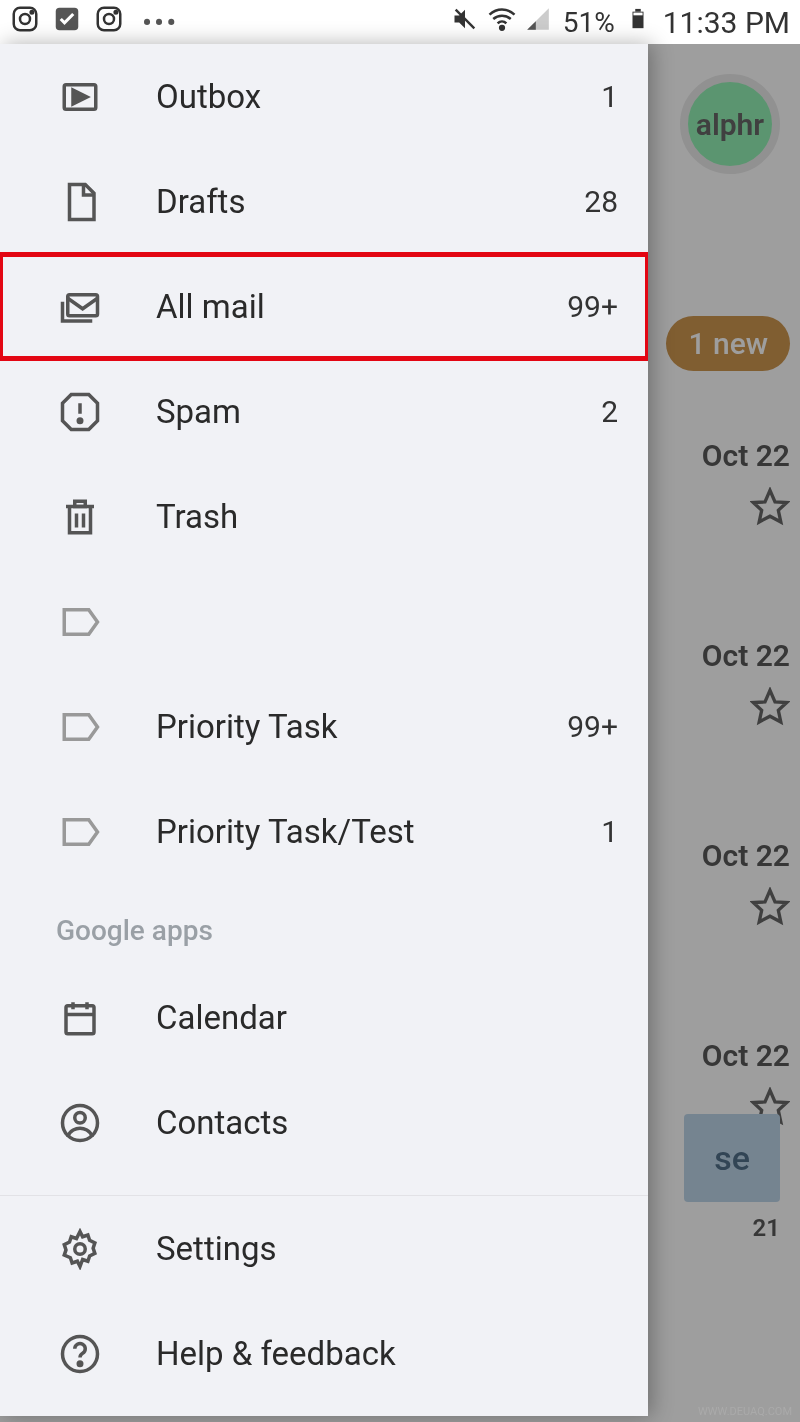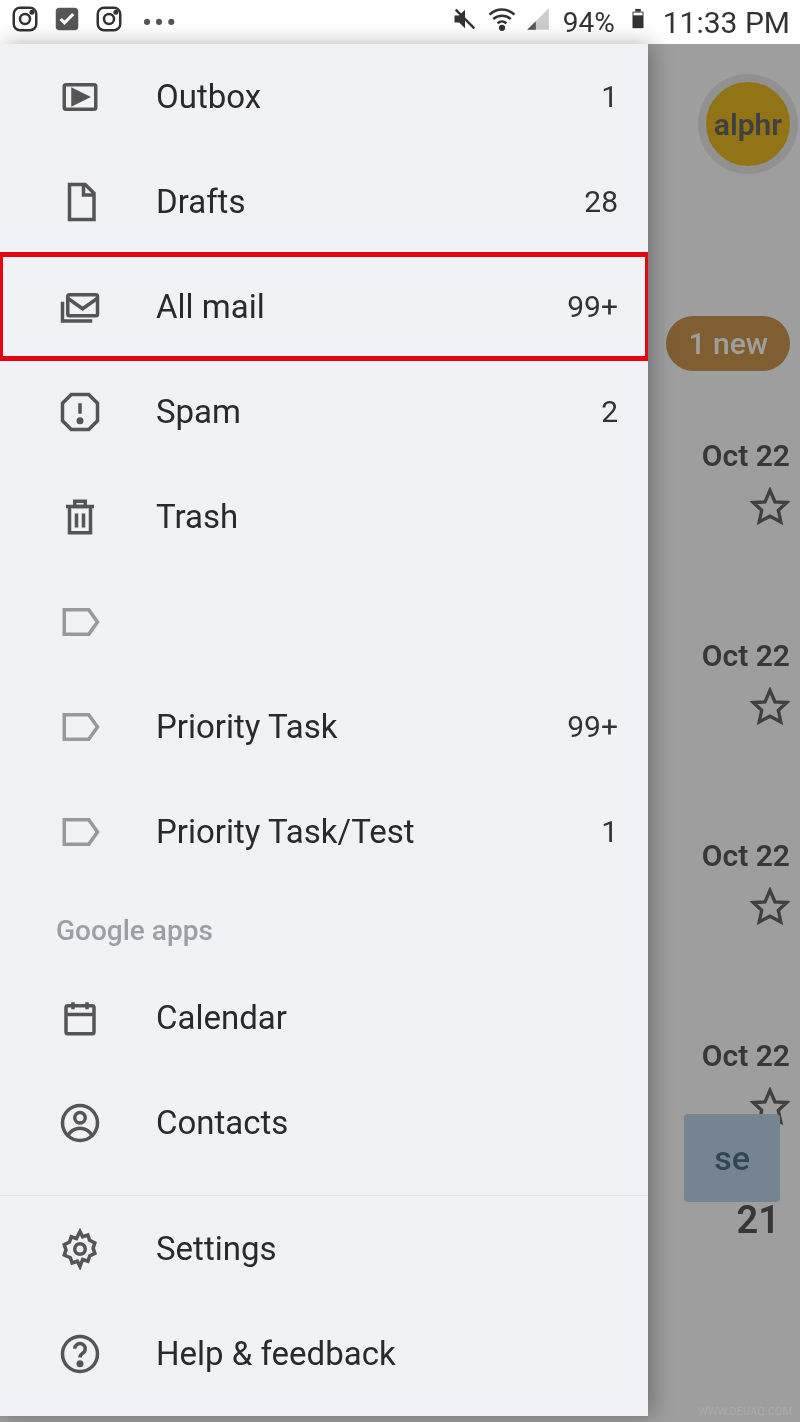--- a/index.html
+++ b/index.html
@@ -28,24 +28,24 @@
   .statusbar .battery-text { font-size: 28px; margin: 0 4px; }
   .statusbar .time { font-size: 30px; margin-left: 6px; }
 
   .backdrop {
     position: absolute;
     top: 44px; left: 0; right: 0; bottom: 0;
     background: #fff;
   }
   .backdrop .avatar-circle {
     position: absolute;
-    right: 2px; top: 30px;
+    right: 20px; top: 30px;
     width: 100px; height: 100px;
     border-radius: 50%;
-    background: #eab308;
+    background: #86efac;
     border: 8px solid #e8e8e8;
     display: flex; align-items: center; justify-content: center;
     font-size: 30px; font-weight: 600; color: #555;
   }
   .backdrop .new-badge {
     position: absolute;
     right: 10px; top: 272px;
     background: #c98a3a;
     color: #fff;
     font-size: 30px;
@@ -71,21 +71,21 @@
     background: #b5d0e6;
     border-radius: 4px;
     padding: 24px 30px;
     font-size: 34px;
     color: #3b5d7a;
     font-weight: 500;
   }
   .backdrop .last-date {
     position: absolute;
     right: 20px; bottom: 180px;
-    font-size: 38px; font-weight: 600;
+    font-size: 24px; font-weight: 600;
     color: #444;
   }
 
   .overlay {
     position: absolute;
     top: 44px; left: 0; right: 0; bottom: 0;
     background: rgba(40,40,40,0.45);
   }
 
   .drawer {
@@ -179,21 +179,21 @@
           <path d="M8.5 15.5c2-2 5-2 7 0"></path>
           <circle cx="12" cy="19" r="1.5" fill="#333"></circle>
         </svg>
     </span>
     <span>
       <svg viewBox="0 0 24 24" width="26" height="26">
           <path d="M2 22h20L22 2 2 22z" fill="#ccc"></path>
           <path d="M2 22h8L10 14 2 22z" fill="#555"></path>
         </svg>
     </span>
-    <span class="battery-text">94%</span>
+    <span class="battery-text">51%</span>
     <span>
       <svg viewBox="0 0 24 24" width="22" height="30">
           <rect x="6" y="4" width="12" height="18" fill="#333"></rect>
           <rect x="9" y="1" width="6" height="3" fill="#333"></rect>
           <rect x="7" y="5" width="10" height="3" fill="#fff"></rect>
         </svg>
     </span>
     <span class="time">11:33 PM</span>
   </div>
 </div>

